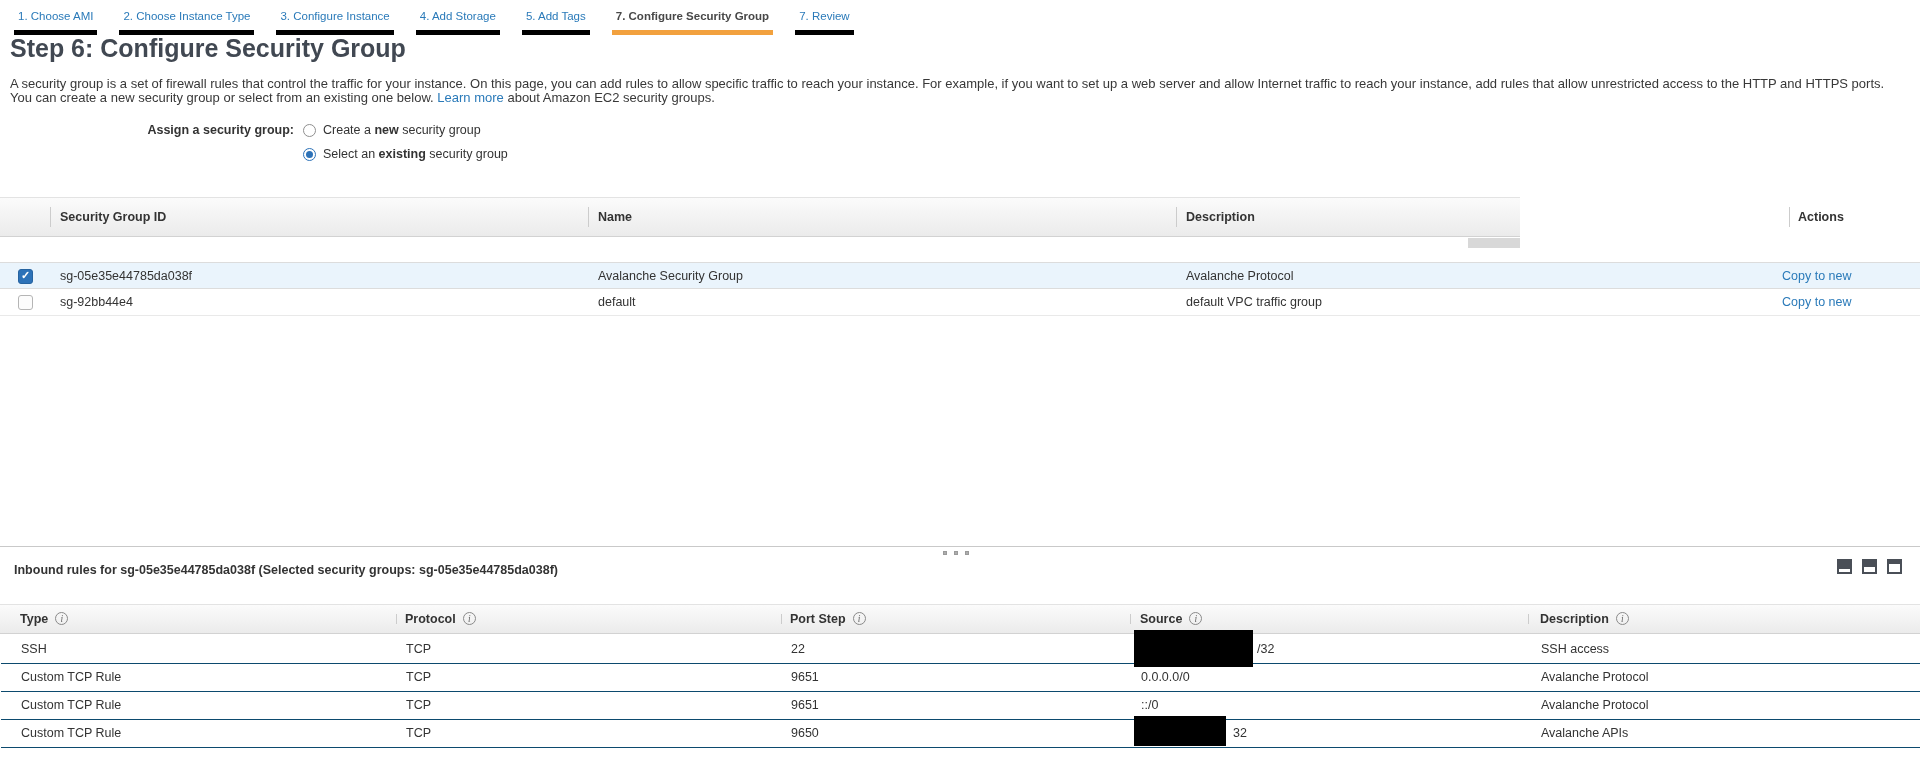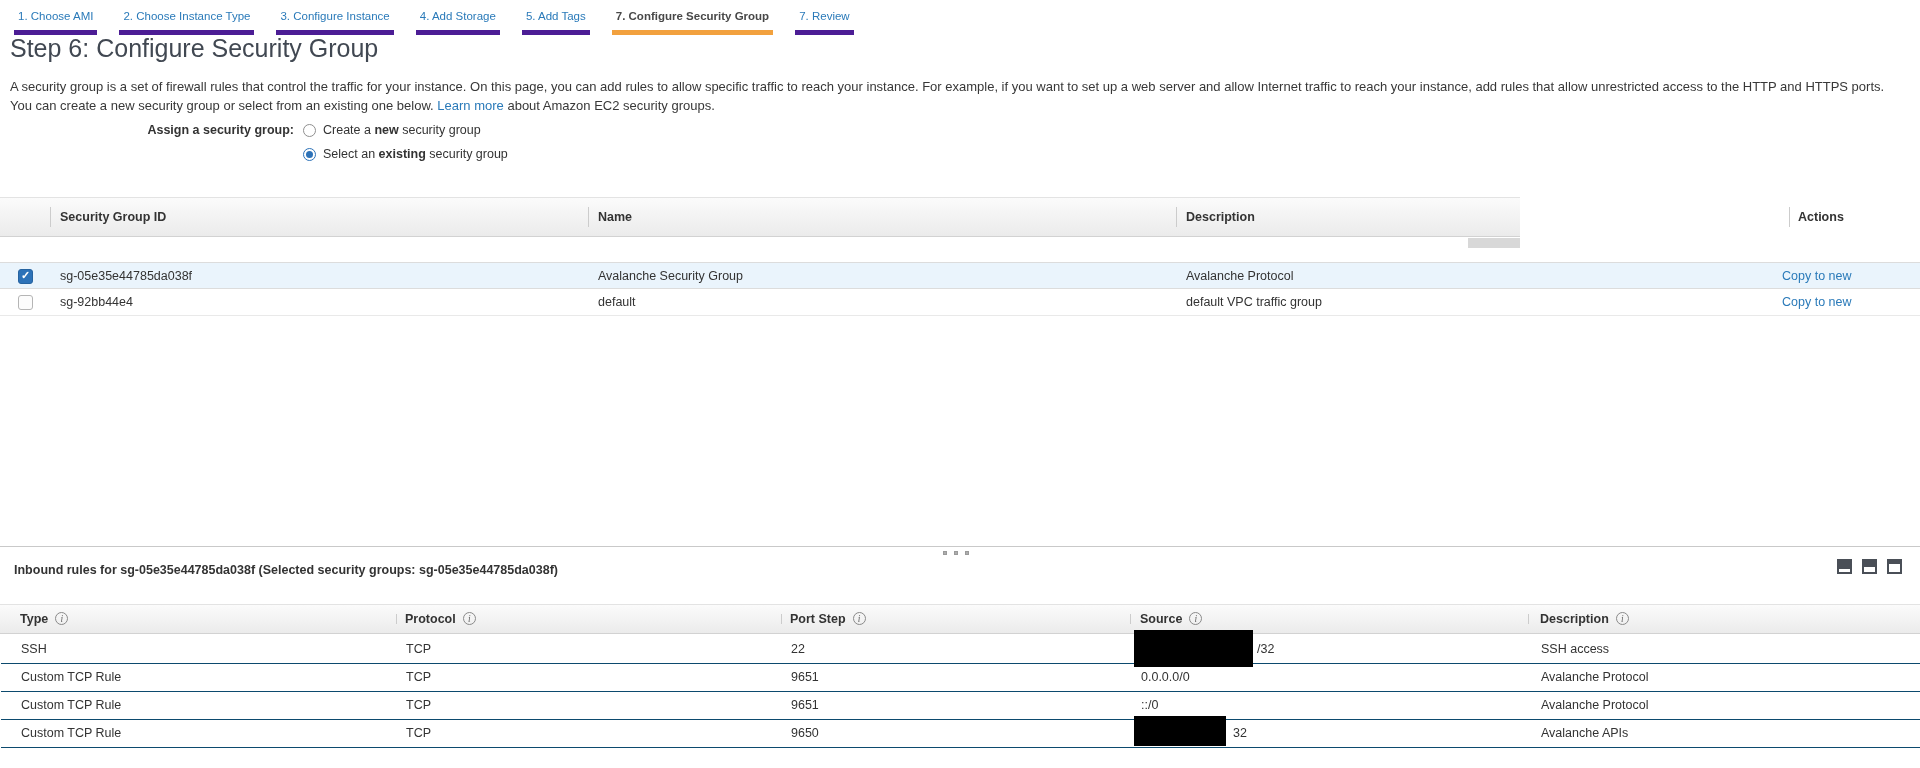--- a/index.html
+++ b/index.html
@@ -7,28 +7,28 @@
   body {
     width:1920px; height:768px; position:relative; overflow:hidden;
     background:#fff; color:#333;
     font-family:"Liberation Sans", sans-serif; font-size:12.5px;
   }
   .link { color:#2a7ab9; text-decoration:none; cursor:pointer; }
 
   
   #tabbar { position:absolute; left:14px; top:6px; display:flex; gap:22px; }
   .tab { font-size:11.5px; color:#2a7ab9; padding:4px 4px 8px 4px;
-         border-bottom:5px solid #4c1d95; cursor:pointer; white-space:nowrap; }
+         border-bottom:5px solid #000000; cursor:pointer; white-space:nowrap; }
   .tab.active { color:#484848; font-weight:bold; border-bottom-color:#f2a13e; }
 
   
   #page-title { position:absolute; left:10px; top:34px; margin:0;
-    font-size:25px; font-weight:400; color:#414852; }
+    font-size:25px; font-weight:700; color:#414852; }
   #intro { position:absolute; left:10px; top:77px; width:1890px; margin:0;
-    font-size:13px; line-height:19px; color:#383838; }
+    font-size:13px; line-height:14px; color:#383838; }
 
   
   .assign-row { position:absolute; left:0; display:flex; align-items:center; }
   #assign-row-1 { top:123px; }
   #assign-row-2 { top:147px; }
   .assign-label { width:303px; text-align:right; font-weight:bold; padding-right:9px; }
   .assign-spacer { width:303px; padding-right:9px; }
   .radio-option { display:flex; align-items:center; gap:7px; cursor:pointer; }
   .radio { width:13px; height:13px; border:1px solid #8f8f8f; border-radius:50%;
            background:#fff; position:relative; flex:0 0 auto; }

